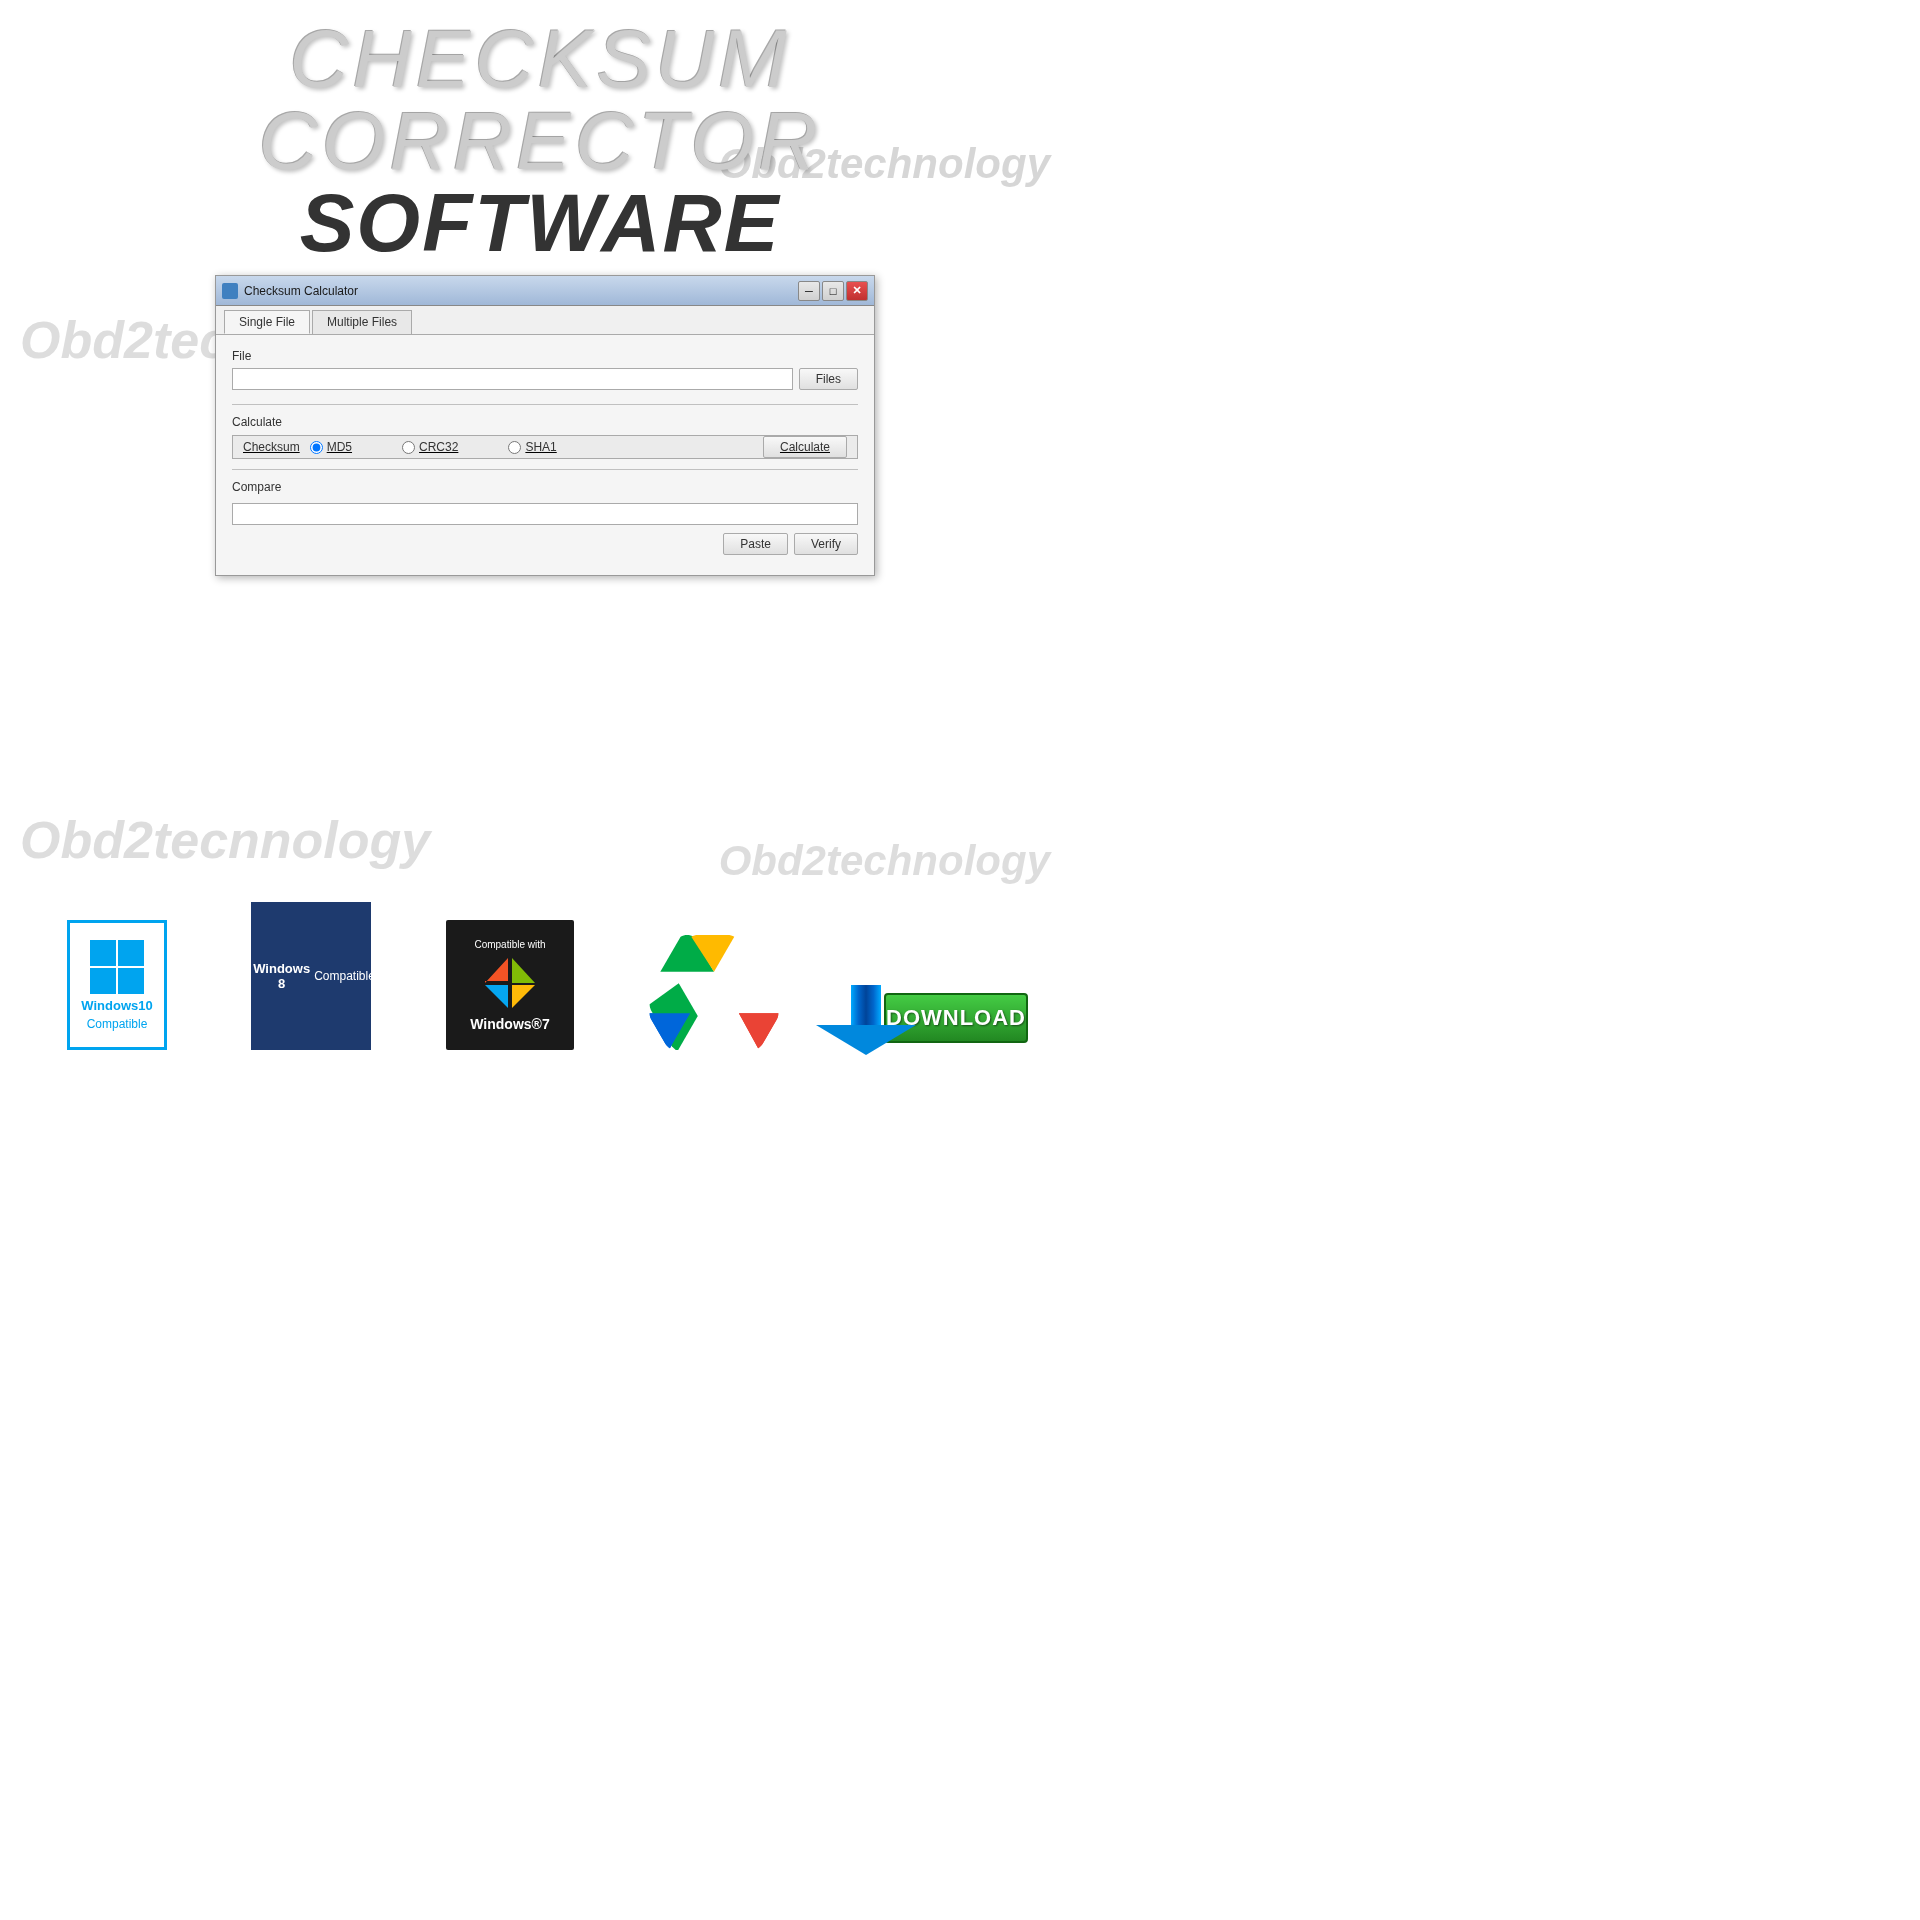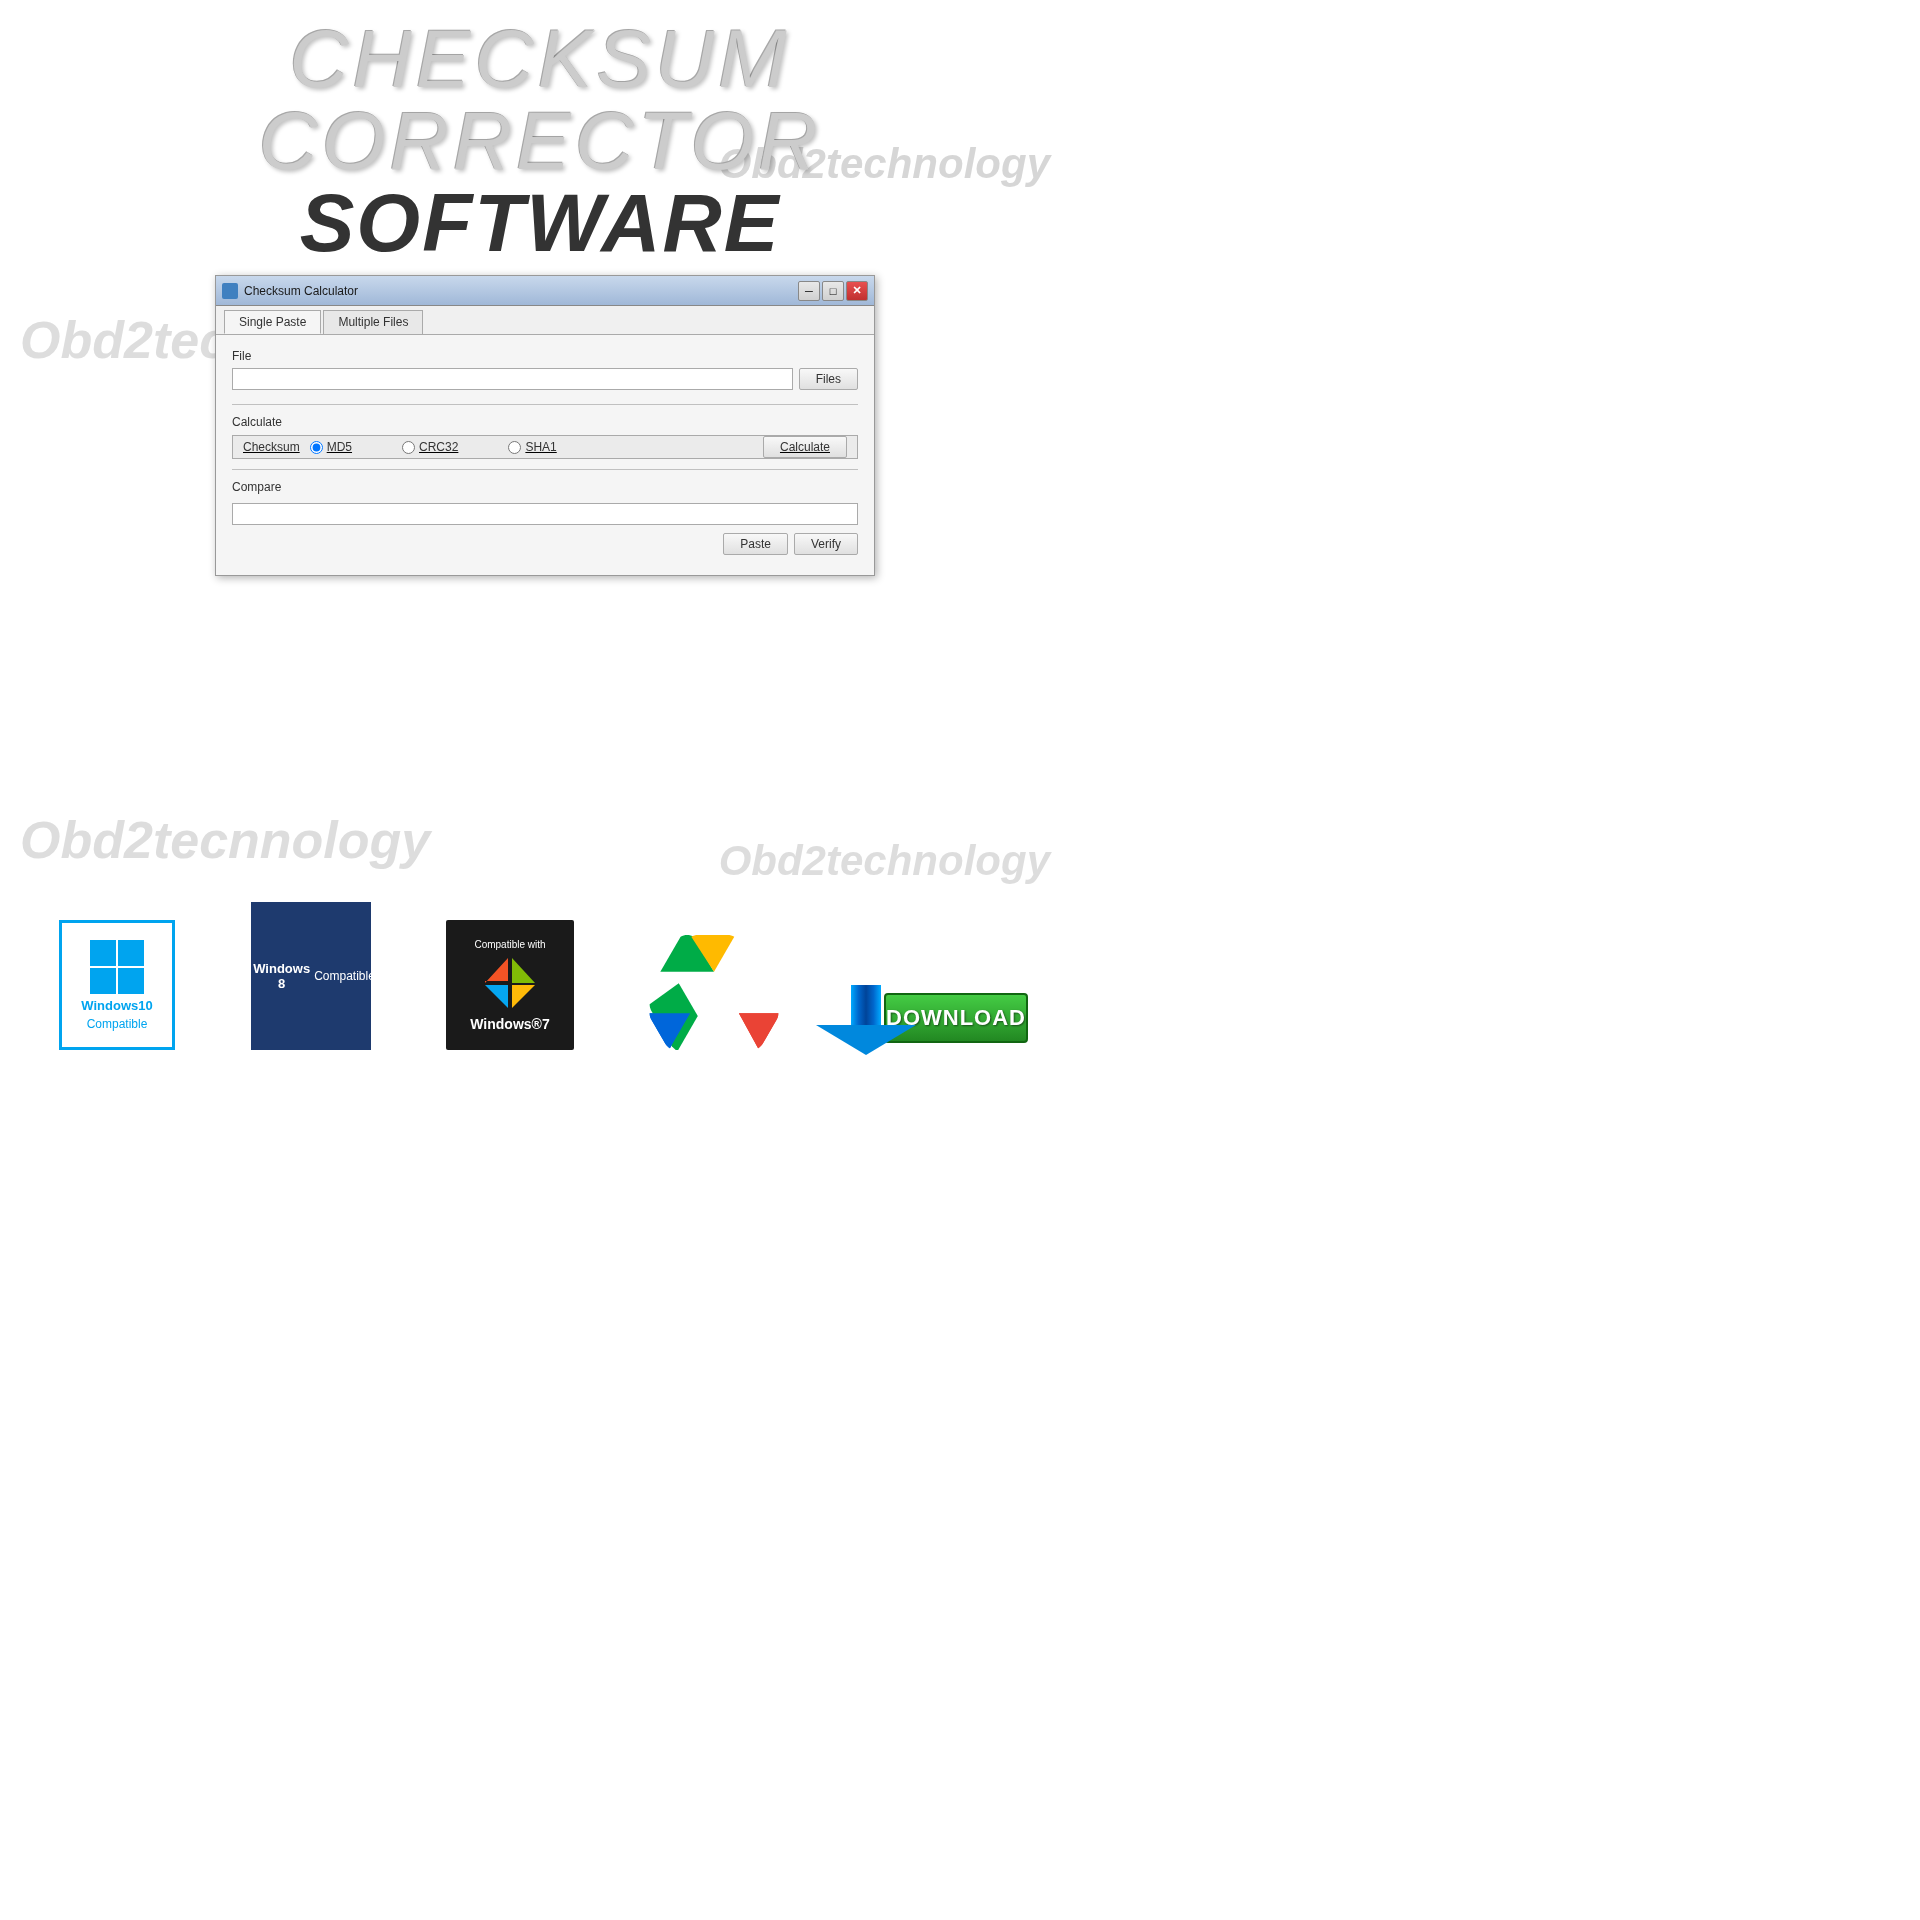--- a/index.html
+++ b/index.html
@@ -278,21 +278,21 @@
     }
 
     
     .win10-badge {
       display: flex;
       flex-direction: column;
       align-items: center;
       width: 130px;
     }
     .win10-box {
-      width: 116px;
+      width: 100px;
       height: 130px;
       border: 3px solid #00a4ef;
       background: white;
       display: flex;
       flex-direction: column;
       align-items: center;
       justify-content: center;
       gap: 4px;
     }
     .win10-logo {
@@ -487,21 +487,21 @@
       <div class="dialog-icon"></div>
       <span class="dialog-title-text">Checksum Calculator</span>
       <div class="dialog-controls">
         <div class="ctrl-btn">─</div>
         <div class="ctrl-btn">□</div>
         <div class="ctrl-btn close-btn">✕</div>
       </div>
     </div>
 
     <div class="tab-bar">
-      <div class="tab active">Single Paste</div>
+      <div class="tab active">Single File</div>
       <div class="tab">Multiple Files</div>
     </div>
 
     <div class="dialog-content">
 
       <div class="section-label">File</div>
       <div class="file-row">
         <input class="file-input" type="text" style="">
         <button class="win-btn">Files</button>
       </div>

